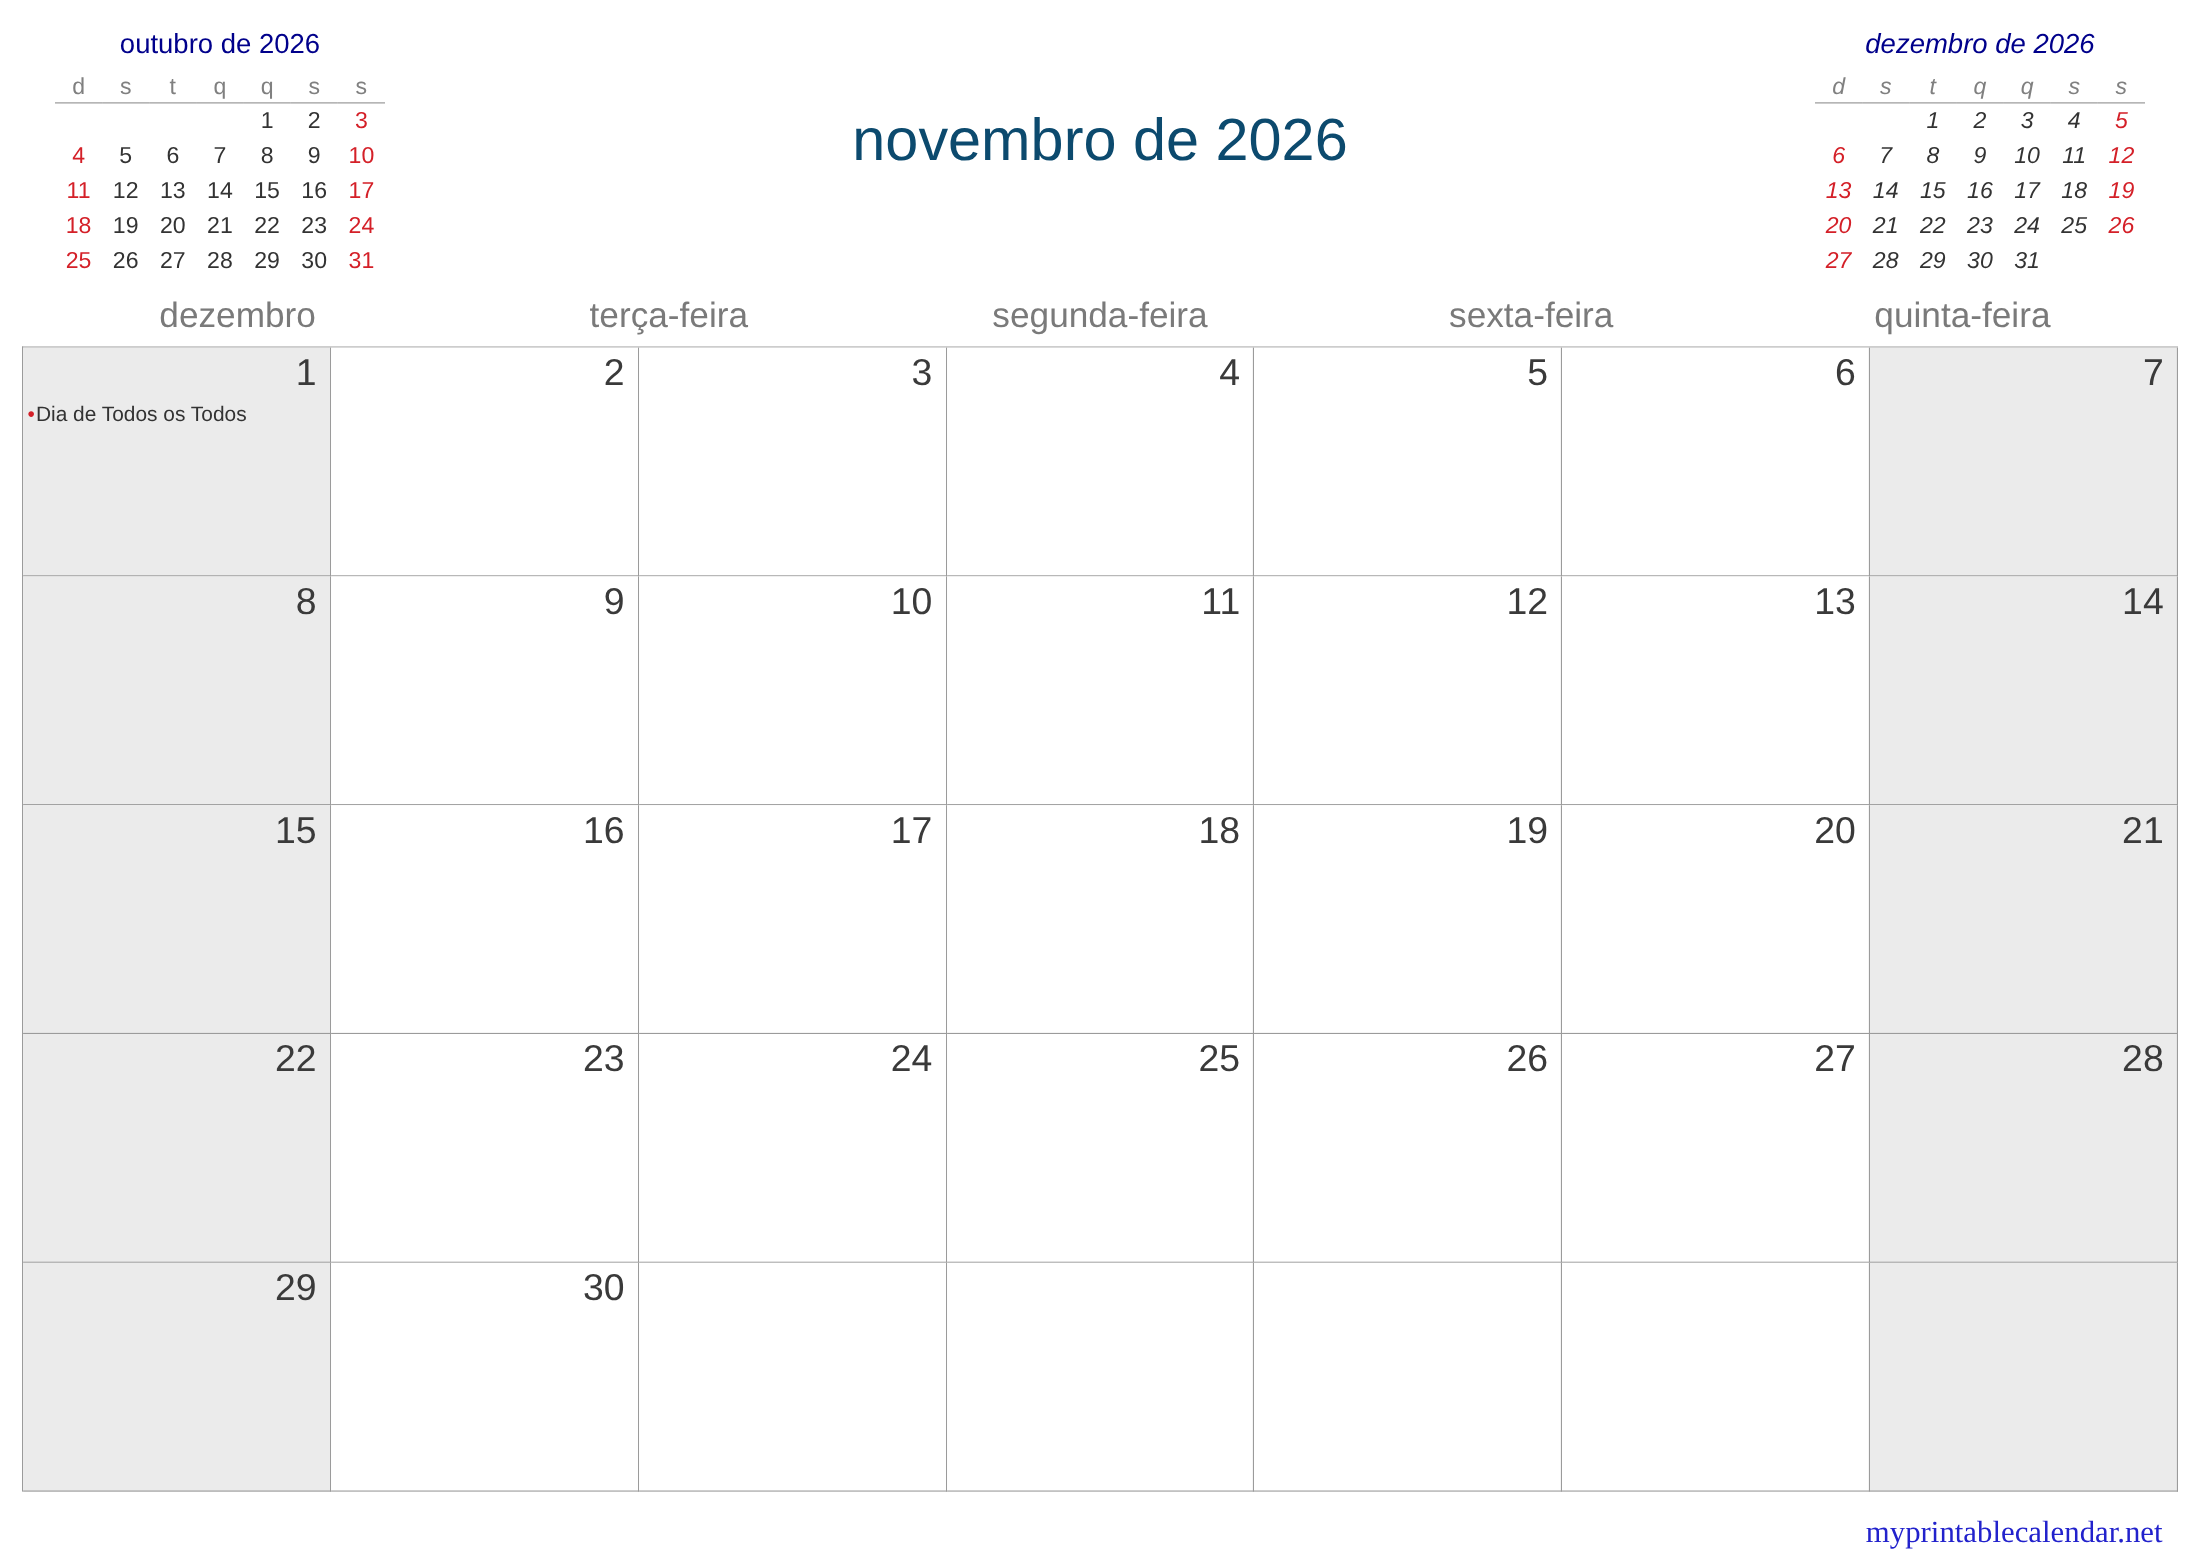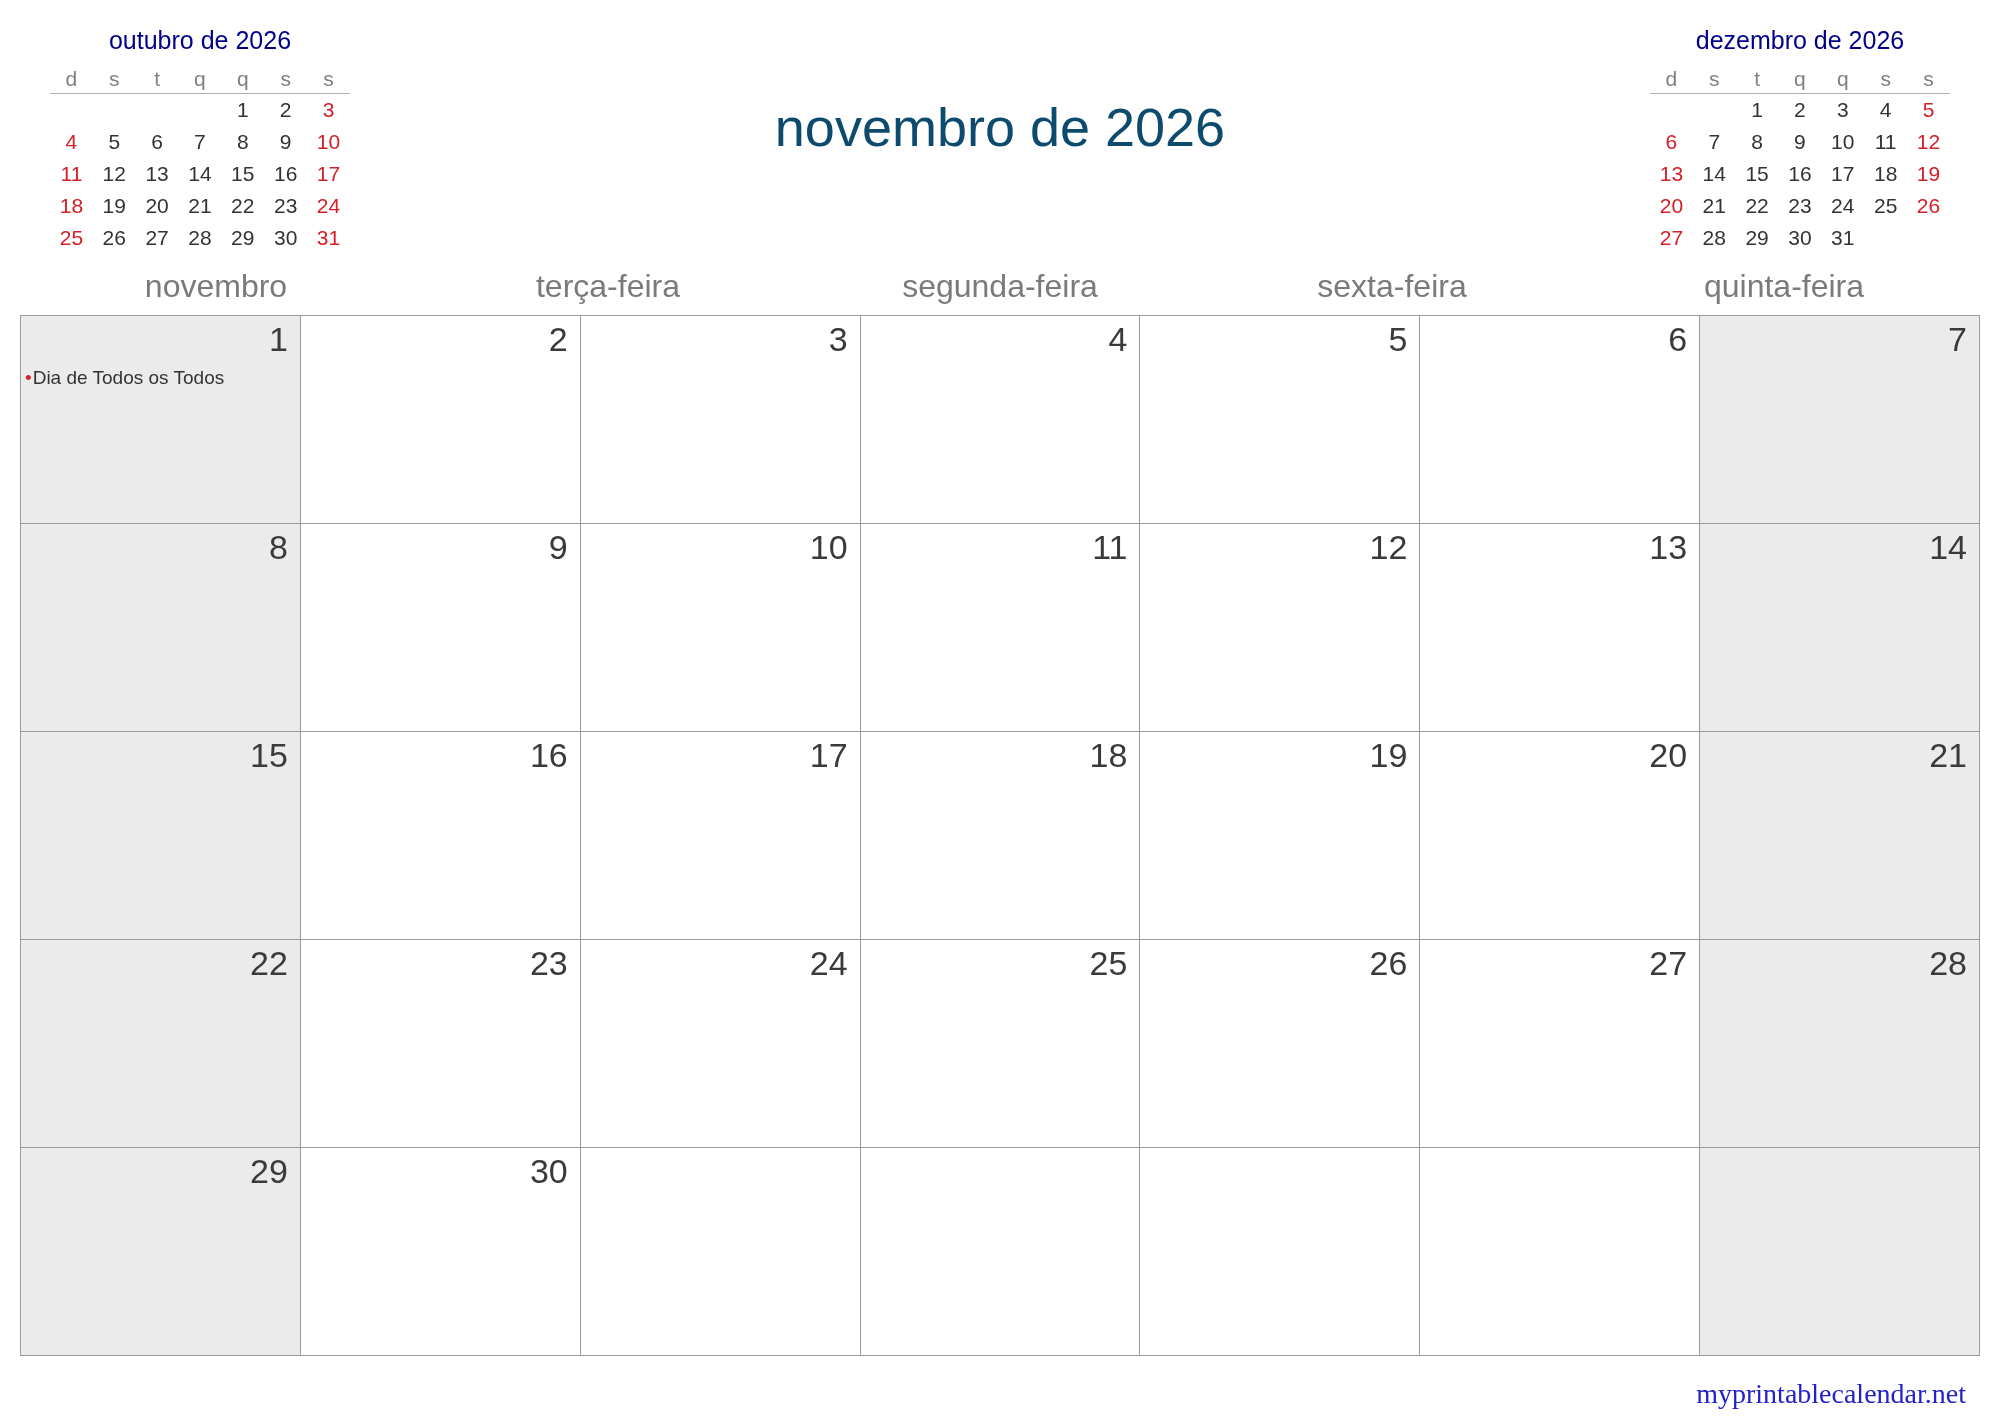--- a/index.html
+++ b/index.html
@@ -20,21 +20,21 @@
     position: relative;
     height: 268px;
   }
 
   .mini {
     position: absolute;
     top: 26px;
     width: 300px;
   }
   .mini.left  { left: 50px; }
-  .mini.right { right: 50px; }
+  .mini.right { right: 50px; font-style: italic; }
 
   .mini-title {
     text-align: center;
     color: #00008b;
     font-size: 25px;
     margin-bottom: 12px;
     white-space: nowrap;
   }
   .mini table {
     border-collapse: collapse;
@@ -274,21 +274,21 @@
             <td class="empty"></td>
             <td class="empty"></td>
           </tr>
         </tbody>
     </table>
   </div>
 
 </div>
 
 <div class="weekdays" id="weekday-row">
-    <div>novembro</div>
+    <div>dezembro</div>
     <div>terça-feira</div>
     <div>segunda-feira</div>
     <div>sexta-feira</div>
     <div>quinta-feira</div>
   </div>
 
 <div class="grid" id="calendar-grid">
     <div class="week">
       <div class="cell shaded">
         <div class="daynum">1</div>

